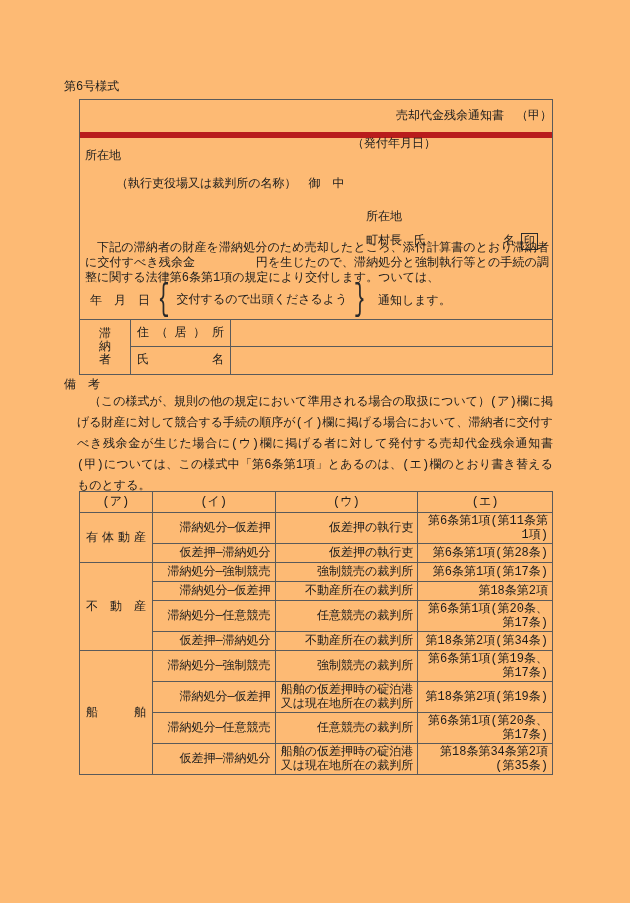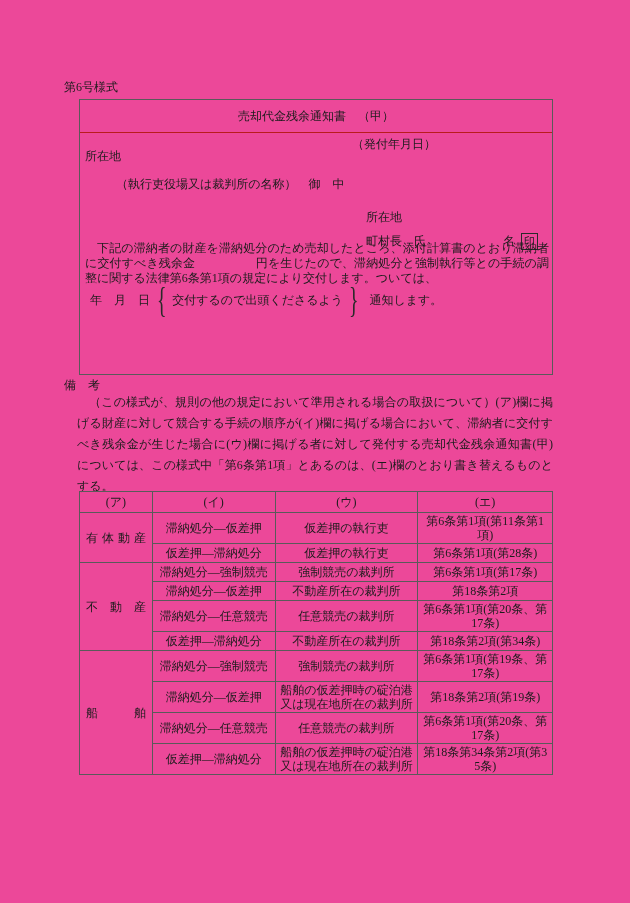--- a/index.html
+++ b/index.html
@@ -1,38 +1,38 @@
 <!DOCTYPE html>
 <html lang="ja"><head>
 <meta charset="utf-8">
 <style>
   html,body { margin:0; padding:0; background:#ffffff; }
   .page {
     position:relative;
     width:630px; height:903px;
-    background:#ec4899;
-    font-family:Liberation Serif, serif;
+    background:#fdba74;
+    font-family:Liberation Mono, monospace;
     color:#1c1c1c;
     font-size:12px;
     overflow:hidden;
   }
   
   .form-number { position:absolute; left:64px; top:80px; line-height:14px; }
 
   
   .form-box {
     position:absolute; left:79px; top:99px;
     width:474px; height:276px;
     border:1px solid #5a5a5a;
     box-sizing:border-box;
   }
   .title-row {
     position:absolute; top:0; left:0; right:0; height:32px;
-    border-bottom:1px solid #b91c1c;
-    text-align:center; line-height:32px;
+    border-bottom:6px solid #b91c1c;
+    text-align:right; line-height:32px;
   }
   .issue-date { position:absolute; top:38px; left:272px; line-height:13px; }
   .addr-label { position:absolute; top:50px; left:5px; line-height:13px; }
   .court-line { position:absolute; top:78px; left:36px; line-height:13px; }
 
   .sender-block { position:absolute; top:110px; left:286px; width:172px; }
   .sender-line1 { line-height:14px; }
   .sender-line2 { display:flex; justify-content:space-between; align-items:center; margin-top:9px; line-height:17px; }
   .sender-right { display:flex; align-items:center; }
   .seal-box {
@@ -93,21 +93,21 @@
     width:474px;
     border-collapse:collapse;
     font-size:12px;
   }
   .main-table th, .main-table td {
     border:1px solid #5a5a5a;
     font-weight:normal;
     padding:1px 4px;
     line-height:14px;
     vertical-align:middle;
-    text-align:center;
+    text-align:right;
   }
   .main-table th { text-align:center; height:18px; }
   .main-table tr.single { height:19px; }
   .main-table tr.double { height:30px; }
   .cat-cell {
     text-align:center; text-align-last:justify; text-justify:inter-character;
     padding:0 6px !important;
   }
   .prov-cell { word-break:break-all; }
 </style>
@@ -140,20 +140,29 @@
     <div class="date-row">
       <span class="date-placeholder">年　月　日</span>
       <span class="brace">{</span>
       <span class="bracket-content">
         <div>交付するので出頭くださるよう</div>
       </span>
       <span class="brace">}</span>
       <span class="notify-label">通知します。</span>
     </div>
 
+    <div class="debtor-table">
+      <div class="debtor-cat">
+        <div class="vert-text">滞納者</div>
+      </div>
+      <div class="debtor-label row1">住（居）所</div>
+      <div class="row1"></div>
+      <div class="debtor-label">氏名</div>
+      <div></div>
+    </div>
   </div>
 
   <div class="remarks-heading">備　考</div>
   <div class="remarks-par">（この様式が、規則の他の規定において準用される場合の取扱について）(ア)欄に掲げる財産に対して競合する手続の順序が(イ)欄に掲げる場合において、滞納者に交付すべき残余金が生じた場合に(ウ)欄に掲げる者に対して発付する売却代金残余通知書(甲)については、この様式中「第6条第1項」とあるのは、(エ)欄のとおり書き替えるものとする。</div>
 
   <table class="main-table">
     <colgroup>
       <col style="width:73px">
         <col style="width:123px">
         <col style="width:143px">

